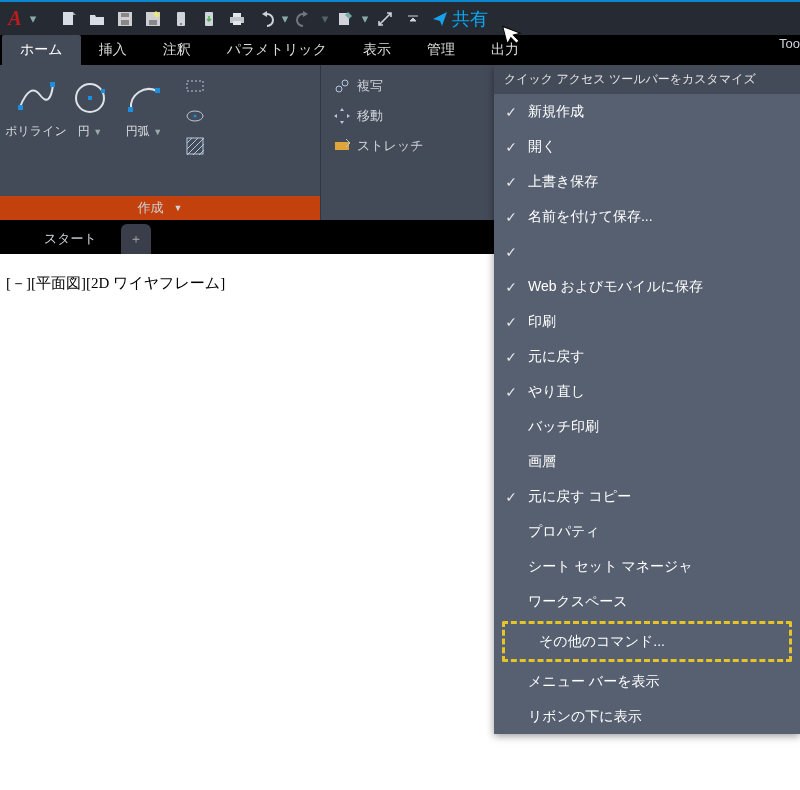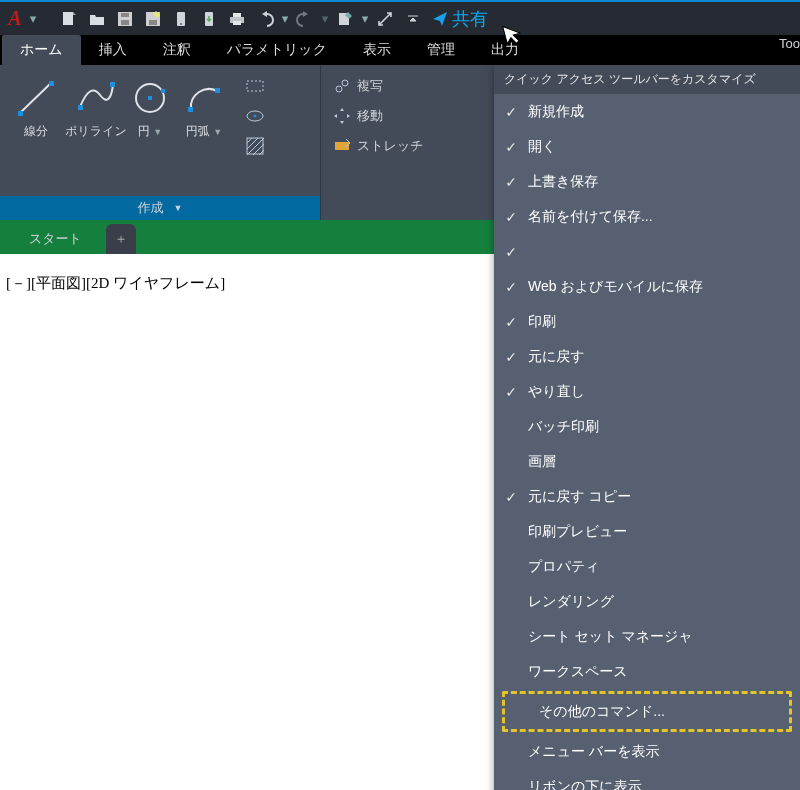--- a/index.html
+++ b/index.html
@@ -13,29 +13,29 @@
   .qat-split{width:10px;height:26px;display:inline-flex;align-items:center;justify-content:center;color:#8aa;}
   .share{color:#0aa6f0;font-size:18px;display:flex;align-items:center;gap:4px;margin-left:4px;justify-content:center;}
   
   .ribbon-tabs{height:30px;background:#000000;display:flex;align-items:flex-end;padding:0 2px;}
   .ribbon-tabs .tab{padding:6px 18px 6px;color:#ddd;font-size:14px;}
   .ribbon-tabs .tab.active{background:#444b58;border-radius:2px 2px 0 0;color:#fff;}
   
   .ribbon{height:155px;background:#444b58;display:flex;}
   .panel{border-right:1px solid #2f3643;display:flex;flex-direction:column;flex-shrink:0;}
   .panel-body{flex:1;display:flex;padding:6px 6px 0;}
-  .panel-title{height:24px;background:#0369a1;color:#cfd3d9;display:flex;align-items:center;justify-content:center;gap:10px;font-size:13px;}
+  .panel-title{height:24px;background:#c2410c;color:#cfd3d9;display:flex;align-items:center;justify-content:center;gap:10px;font-size:13px;}
   .bigbtn{width:60px;display:flex;flex-direction:column;align-items:center;justify-content:flex-start;padding-top:6px;gap:4px;color:#dadce0;cursor:default;}
   .bigbtn span.label{font-size:12px;white-space:nowrap;}
   .draw-ico{width:42px;height:42px;display:flex;align-items:center;justify-content:center;}
   .smallbtn{width:28px;height:28px;margin:1px;display:flex;align-items:center;justify-content:center;color:#b7c7dd;}
   .mini-col{display:flex;flex-direction:column;}
   .tool-row{height:30px;display:flex;align-items:center;gap:6px;color:#cfd3d9;font-size:13px;padding:0 6px;}
   
-  .doctabs{height:34px;background:#15803d;display:flex;align-items:flex-end;padding-left:11px;}
+  .doctabs{height:34px;background:#000000;display:flex;align-items:flex-end;padding-left:26px;}
   .doctab{height:30px;display:flex;align-items:center;gap:10px;padding:0 18px;border-radius:6px 6px 0 0;color:#cfd3d9;font-size:13px;}
   .doctab.active{background:#5d646f;color:#fff;}
   .doctabs .close-x{color:#bbb;margin-left:6px;}
   .doctabs .add{width:30px;height:30px;display:flex;align-items:center;justify-content:center;color:#aaa;margin-left:6px;border-radius:6px 6px 0 0;background:#3a3e4b;}
   
   .canvas{position:absolute;left:0;right:0;top:254px;bottom:0;background:#fff;overflow:hidden;}
   .canvas .viewlabel{color:#000;font-size:15px;font-family:"MS PGothic","Yu Gothic";padding:20px 6px;}
   
   .dropdown{position:absolute;left:494px;top:33px;right:0;background:#576070;box-shadow:0 2px 8px rgba(0,0,0,.4);color:#fff;font-size:14px;margin-top:32px;}
   .dropdown .dd-head{background:#434a58;padding:6px 10px;font-size:12px;color:#e6e6e6;}
@@ -146,30 +146,20 @@
   <div class="tab"><span>出力</span></div>
 </div>
 
 <div class="ribbon">
 
   <div class="panel" style="width:320px;">
     <div class="panel-body">
       <div class="bigbtn">
         <span class="draw-ico">
             <svg width="42" height="42">
-              <line x1="5" y1="36" x2="36" y2="6" stroke="#dfe3e9" stroke-width="2"></line>
-              <rect x="3" y="34" width="5" height="5" fill="#1b8fe0"></rect>
-              <rect x="34" y="4" width="5" height="5" fill="#1b8fe0"></rect>
-            </svg>
-          </span>
-        <span class="label">線分</span>
-      </div>
-      <div class="bigbtn">
-        <span class="draw-ico">
-            <svg width="42" height="42">
               <path d="M5 30 Q15 5 25 18 T38 8" fill="none" stroke="#dfe3e9" stroke-width="2"></path>
               <rect x="3" y="28" width="5" height="5" fill="#1b8fe0"></rect>
               <rect x="35" y="5" width="5" height="5" fill="#1b8fe0"></rect>
             </svg>
           </span>
         <span class="label">ポリライン</span>
       </div>
       <div class="bigbtn" style="width:48px;">
         <span class="draw-ico">
             <svg width="42" height="42">
@@ -335,29 +325,21 @@
       <div class="dd-item">
         <span class="chk"></span>
         <span>画層</span>
       </div>
       <div class="dd-item">
         <span class="chk">✓</span>
         <span>元に戻す コピー</span>
       </div>
       <div class="dd-item">
         <span class="chk"></span>
-        <span>印刷プレビュー</span>
-      </div>
-      <div class="dd-item">
-        <span class="chk"></span>
         <span>プロパティ</span>
-      </div>
-      <div class="dd-item">
-        <span class="chk"></span>
-        <span>レンダリング</span>
       </div>
       <div class="dd-item">
         <span class="chk"></span>
         <span>シート セット マネージャ</span>
       </div>
       <div class="dd-item">
         <span class="chk"></span>
         <span>ワークスペース</span>
       </div>
     </div>

